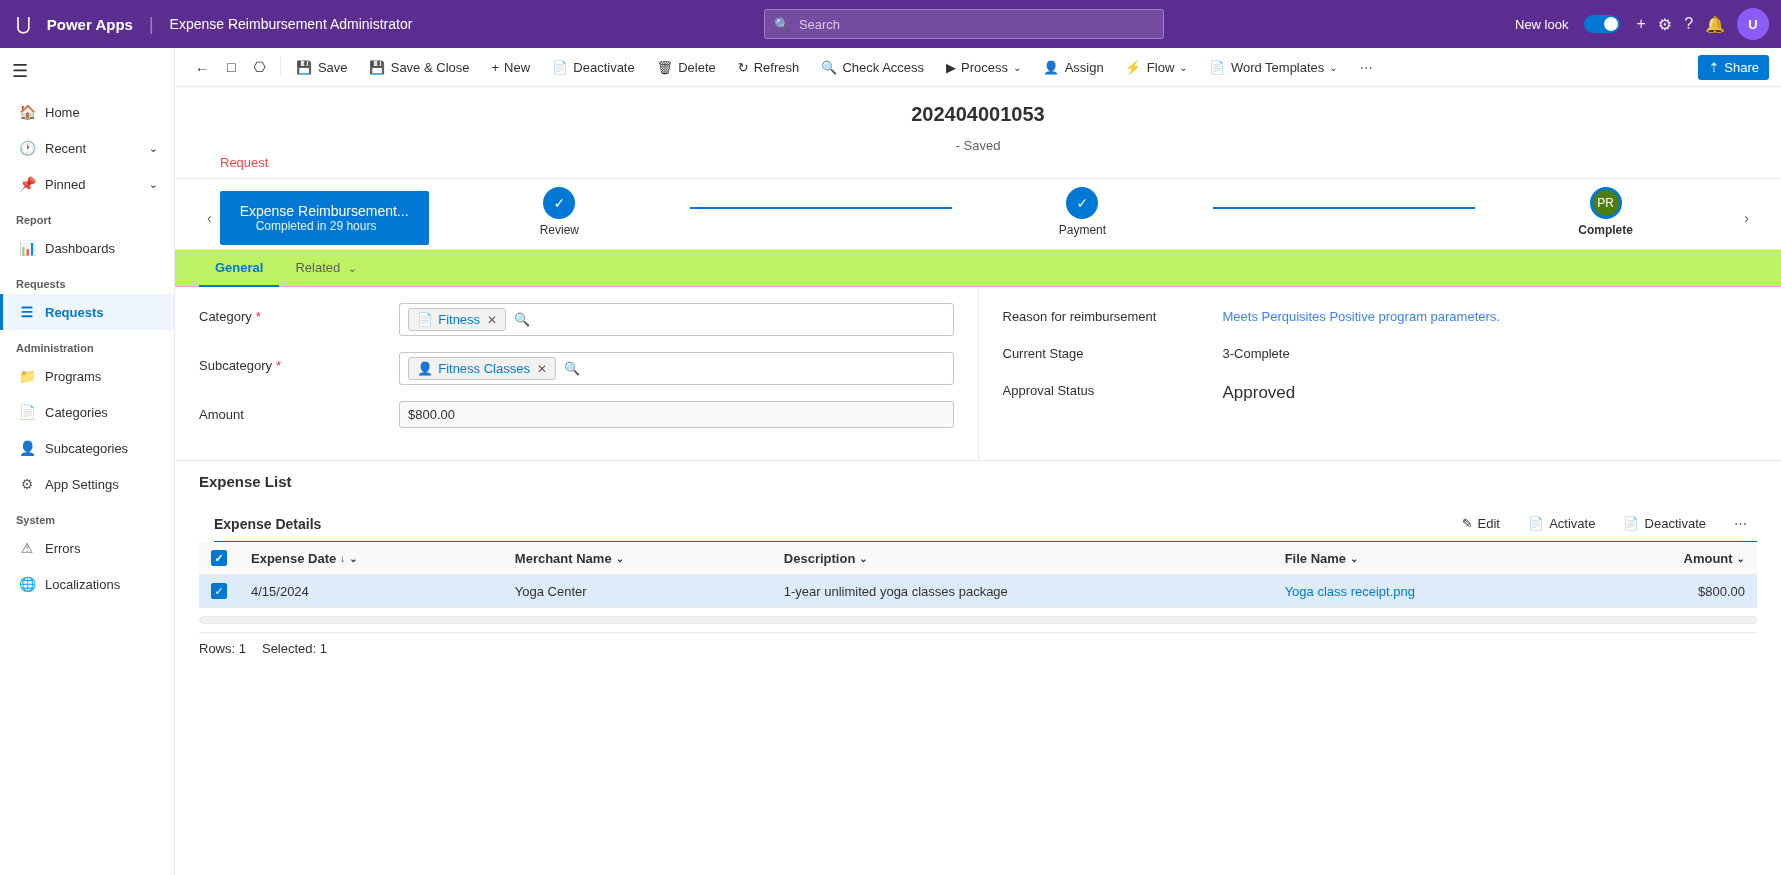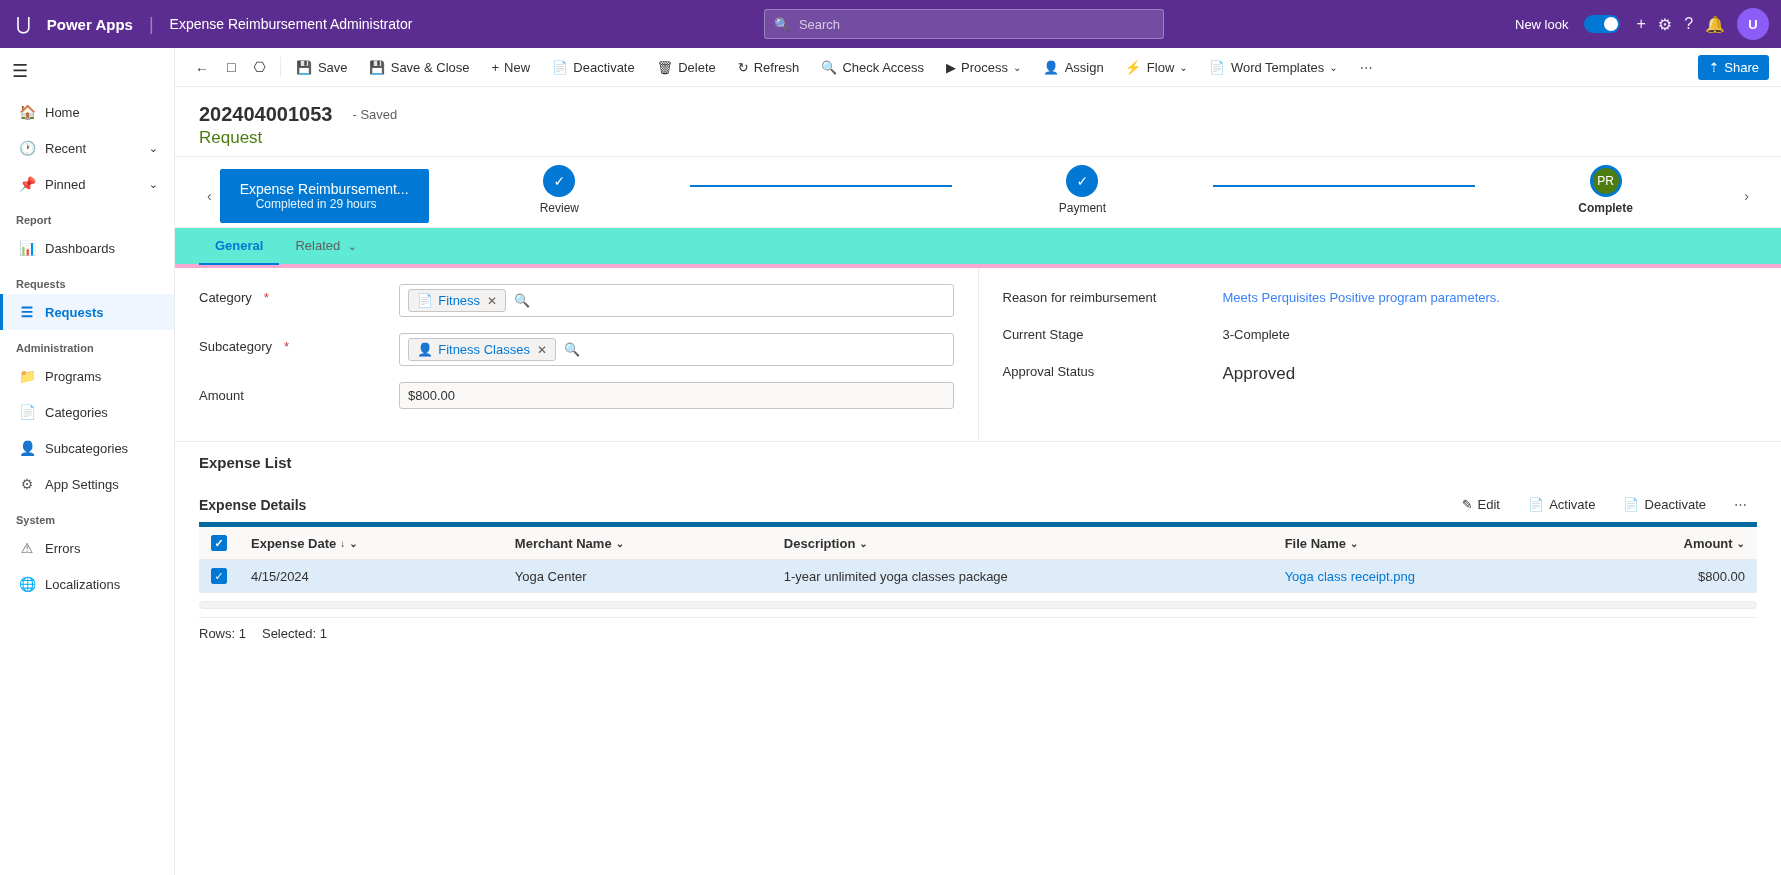--- a/index.html
+++ b/index.html
@@ -82,23 +82,23 @@
       padding: 5px 8px; border: none; background: transparent; cursor: pointer;
       font-size: 14px; color: #323130; border-radius: 3px;
     }
     .chevron-down { font-size: 10px; }
 
     
     .content-area { flex: 1; overflow-y: auto; padding: 0; }
 
     
     .record-header { padding: 16px 24px 8px; border-bottom: 1px solid #edebe9; }
-    .record-id { font-size: 20px; font-weight: 600; color: #323130; display: flex; align-items: center; gap: 20px; }
+    .record-id { font-size: 20px; font-weight: 600; color: #323130; display: flex; align-items: center; gap: 12px; flex-direction: column; }
     .record-saved { font-size: 13px; color: #605e5c; font-weight: 400; }
-    .record-type { font-size: 17px; color: #4d7c0f; margin-top: 2px; }
+    .record-type { font-size: 13px; color: #ef4444; margin-top: 2px; margin-left: 21px; }
 
     
     .stage-tracker {
       display: flex; align-items: center; padding: 8px 24px 0;
       border-bottom: 1px solid #edebe9; position: relative; background: white;
     }
     .stage-nav { padding: 8px; cursor: pointer; color: #605e5c; font-size: 14px; }
     .stage-items { display: flex; flex: 1; align-items: center; }
     .stage-item {
       display: flex; flex-direction: column; align-items: center; flex: 1;
@@ -113,32 +113,32 @@
     .stage-label { font-size: 12px; color: #323130; margin-top: 4px; }
     .stage-label.bold { font-weight: 700; }
     .stage-active-bar {
       background: #0078d4; color: white; padding: 12px 20px;
       font-size: 13px; border-radius: 2px; min-width: 200px; flex-shrink: 0;
     }
     .stage-active-bar .stage-name { font-weight: 400; font-size: 14px; }
     .stage-active-bar .stage-time { font-size: 12px; opacity: 0.9; margin-left: 16px; }
 
     
-    .tabs { display: flex; padding: 0 24px; border-bottom: 4px solid #f9a8d4; background: #5eead4; }
+    .tabs { display: flex; padding: 0 24px; border-bottom: 1px solid #f9a8d4; background: #bef264; }
     .tab {
       padding: 10px 16px; font-size: 13px; cursor: pointer; color: #605e5c;
       border-bottom: 2px solid transparent; margin-bottom: -1px;
     }
     .tab.active { color: #0078d4; border-bottom-color: #0078d4; font-weight: 600; }
     .form-row {
       display: flex; align-items: flex-start; margin-bottom: 16px; gap: 0;
     }
     .form-label {
       width: 200px; font-size: 13px; color: #323130; padding-top: 6px;
-      flex-shrink: 0; display: flex; align-items: center; gap: 12px;
+      flex-shrink: 0; display: flex; align-items: center; gap: 4px;
     }
     .form-required { color: #d13438; }
     .form-value {
       flex: 1; font-size: 13px;
     }
     .form-tag {
       display: inline-flex; align-items: center; gap: 5px;
       background: #f3f2f1; border: 1px solid #c8c6c4; border-radius: 3px;
       padding: 3px 8px; font-size: 13px; color: #0078d4;
     }
@@ -154,21 +154,21 @@
       background: #faf9f8; font-size: 13px; min-width: 120px; color: #323130;
     }
 
     
     .expense-list-section { padding: 0 24px 16px; }
     .section-title { font-size: 15px; font-weight: 600; color: #323130; margin-bottom: 12px; padding: 12px 0 4px; }
 
     
     .subtable-toolbar {
       display: flex; align-items: center; justify-content: center;
-      padding: 6px 0; gap: 8px; border-bottom: 5px solid #0369a1; margin-bottom: 0;
+      padding: 6px 0; gap: 8px; border-bottom: 1px solid #0369a1; margin-bottom: 0; margin-left: 15px;
     }
     .subtable-btn {
       display: flex; align-items: center; gap: 5px; padding: 4px 10px;
       border: none; background: transparent; cursor: pointer; font-size: 13px;
       color: #323130; border-radius: 3px;
     }
     .subtable-title { font-size: 14px; font-weight: 600; color: #323130; margin-right: auto; }
 
     
     .data-table { width: 100%; border-collapse: collapse; font-size: 13px; }

